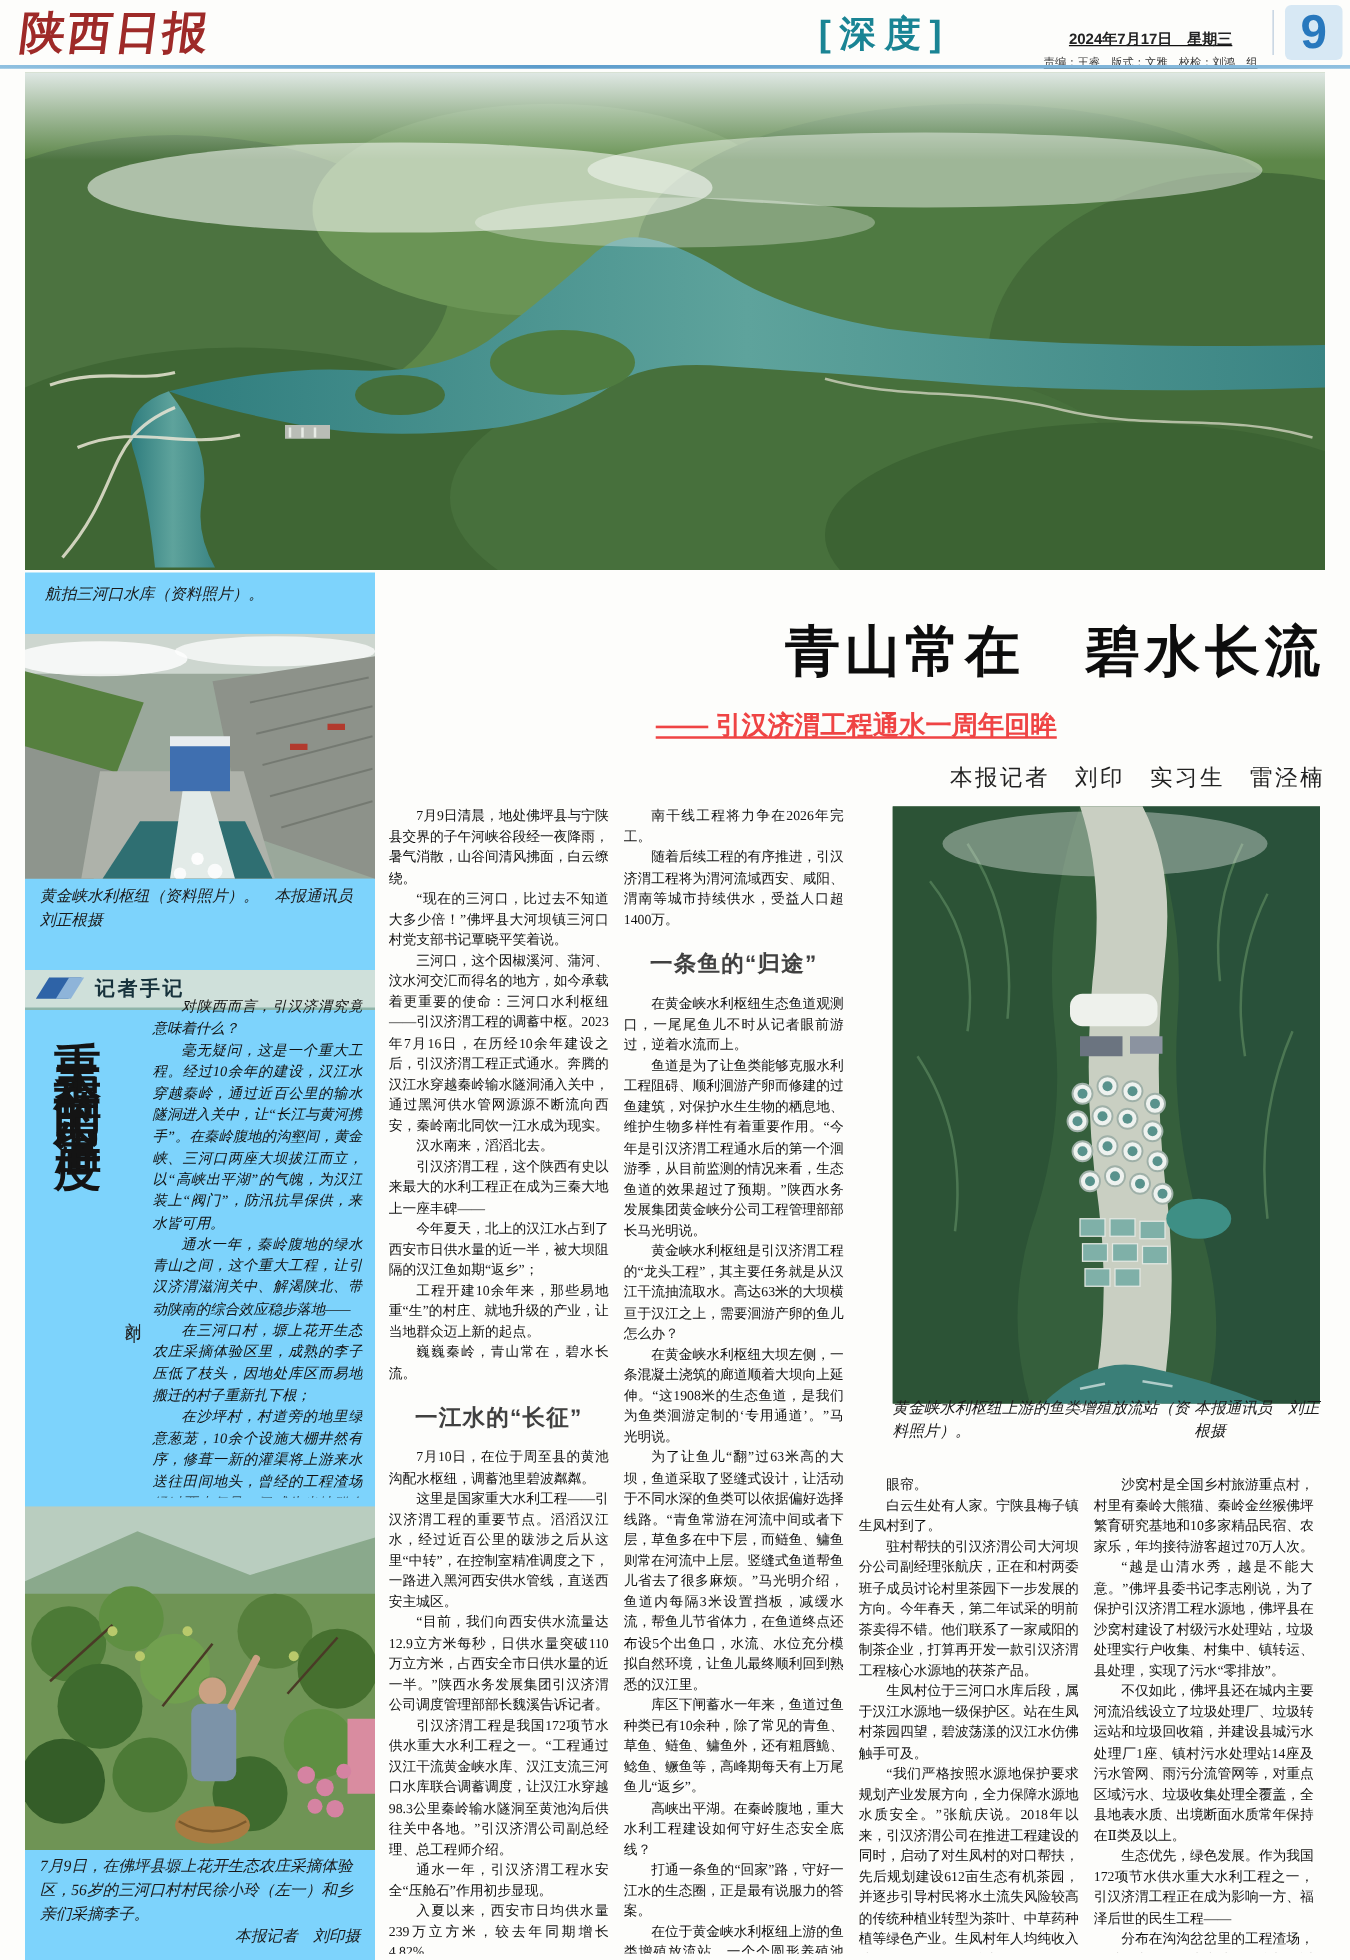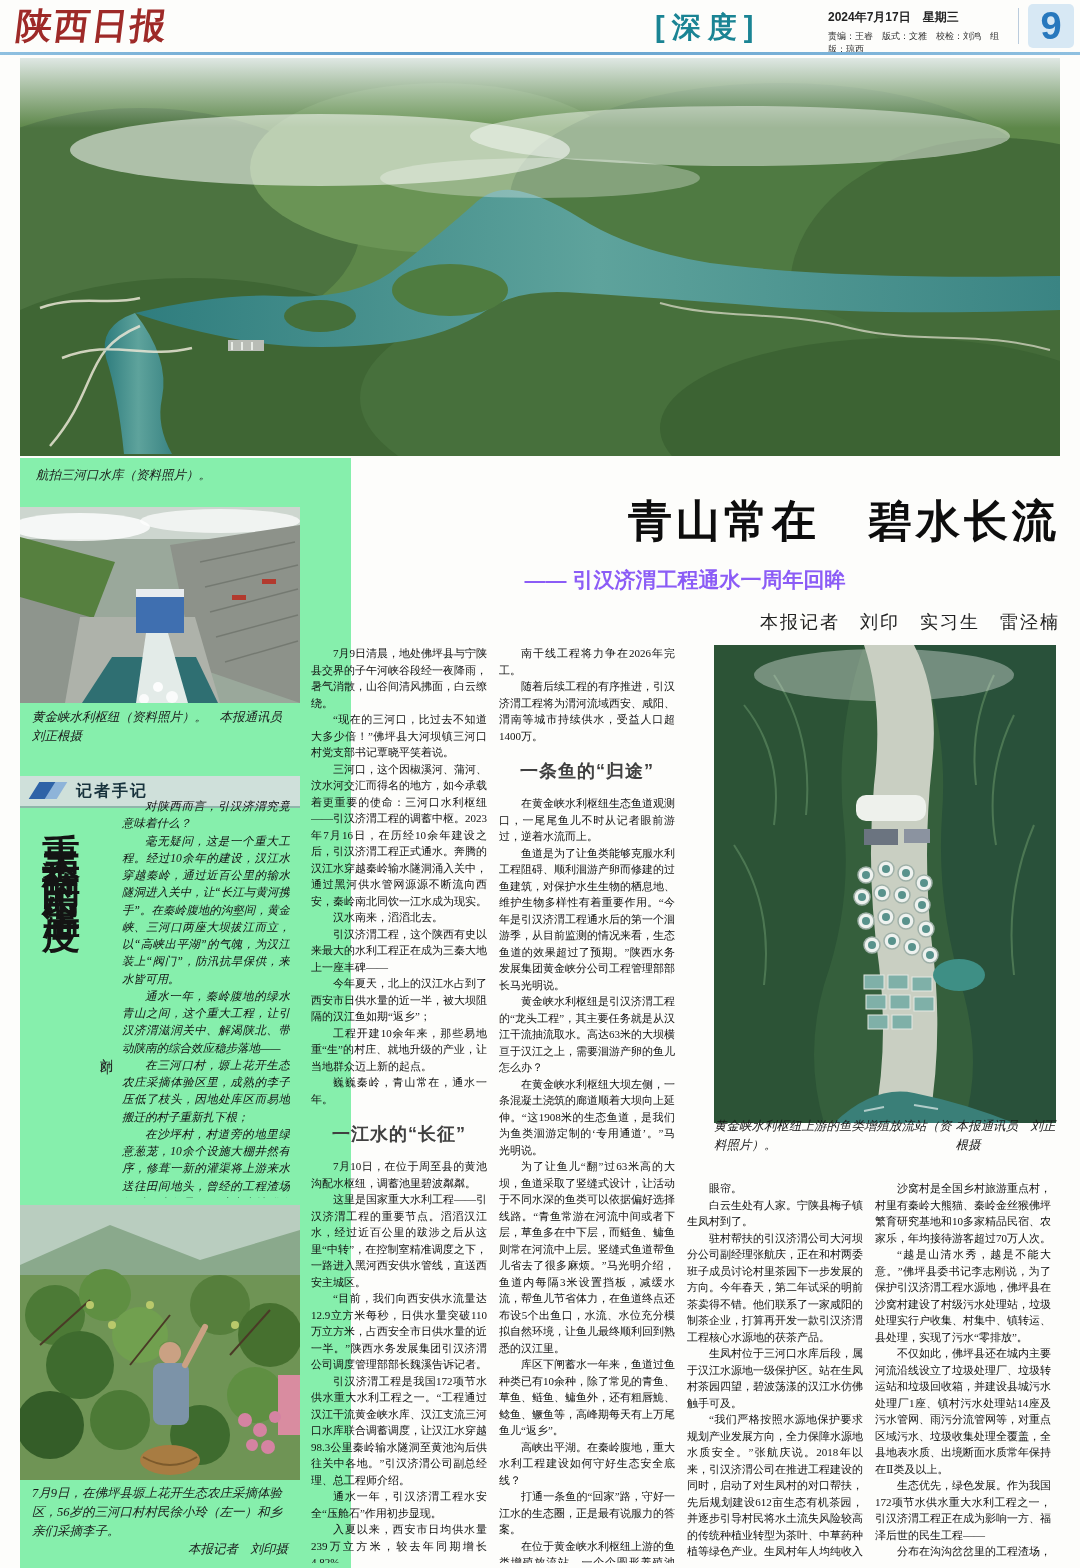--- a/index.html
+++ b/index.html
@@ -5,39 +5,39 @@
   html,body{margin:0;padding:0;}
   body{width:1080px;height:1568px;position:relative;background:#fdfdfb;
        font-family:"Liberation Sans","DejaVu Sans",sans-serif;color:#111;}
   .abs{position:absolute;}
 
   
   .masthead{left:16px;top:2px;font-family:"DejaVu Serif","Liberation Serif",serif;
             font-weight:bold;font-size:36px;color:#9e2a28;transform:skewX(-7deg);letter-spacing:2px;}
   .section-tag{left:655px;top:8px;color:#1a8494;font-size:29px;font-weight:bold;letter-spacing:7px;
                font-family:"Liberation Sans",sans-serif;}
-  .date-block{left:828px;top:9px;width:185px;}
+  .date-block{left:828px;top:23px;width:185px;text-align:center;text-decoration:underline;}
   .date-line{font-size:12px;font-weight:bold;color:#222;}
   .credits-line{font-size:9px;color:#333;margin-top:4px;}
   .hdr-sep{left:1018px;top:8px;width:1px;height:36px;background:#bcd;}
   .page-num{left:1028px;top:4px;width:46px;height:44px;background:#d7e8f4;border-radius:5px;
             color:#2878bd;font-size:38px;font-weight:bold;text-align:center;line-height:44px;}
   .header-rule{left:0;top:52px;width:1080px;height:3px;
                background:linear-gradient(90deg,#8fc0e0,#5c9ccb 40%,#8fc0e0);}
 
   
   svg{display:block;}
 
   
   .caption{font-family:"Liberation Serif","DejaVu Serif",serif;font-style:italic;
            font-size:12.5px;line-height:1.5;color:#1a1a1a;}
   .credit{text-align:right;}
 
   
-  .sidebar{left:20px;top:458px;width:331px;height:1110px;background:#86efac;}
+  .sidebar{left:20px;top:458px;width:280px;height:1110px;background:#7dd3fc;}
   .sb-cap1{position:absolute;left:16px;top:8px;}
   .dam-photo{position:absolute;left:0;top:49px;}
   .sb-cap2{position:absolute;left:12px;top:250px;width:260px;}
   .notes-bar{position:absolute;left:0;top:297px;width:280px;height:30px;background:#cfe0da;
              border-bottom:2px solid #8fb5aa;margin-top:21px;}
   .flag1{position:absolute;left:14px;top:6px;width:26px;height:17px;background:#2e63a7;transform:skewX(-32deg);}
   .flag2{position:absolute;left:30px;top:6px;width:12px;height:17px;background:#8eb4d9;transform:skewX(-32deg);}
   .notes-title{position:absolute;left:56px;top:5px;font-size:16px;font-weight:bold;color:#17323c;letter-spacing:2px;}
   .notes-body{position:absolute;left:10px;top:340px;width:260px;height:400px;overflow:hidden;
               font-family:"Liberation Serif","DejaVu Serif",serif;font-size:11.5px;line-height:1.5;}
@@ -47,21 +47,21 @@
            font-family:"Liberation Serif","DejaVu Serif",serif;font-weight:bold;font-size:38px;
            letter-spacing:10px;color:#141414;}
   .v-author{position:absolute;right:6px;top:250px;writing-mode:vertical-rl;text-orientation:upright;
             font-size:13px;color:#222;letter-spacing:3px;}
   .orchard-photo{position:absolute;left:0;top:747px;}
   .sb-cap3{position:absolute;left:12px;top:1026px;width:256px;}
 
   
   .art-title{left:310px;top:492px;width:750px;text-align:right;font-size:44px;font-weight:bold;
              letter-spacing:4px;color:#0d0d0d;}
-  .art-subtitle{left:310px;top:566px;width:750px;text-align:center;font-size:21px;font-weight:bold;color:#8b5cf6;}
+  .art-subtitle{left:310px;top:566px;width:750px;text-align:center;font-size:21px;font-weight:bold;color:#ef4444;text-decoration:underline;}
   .art-byline{left:310px;top:610px;width:750px;text-align:right;font-size:18px;color:#222;letter-spacing:2px;}
   .col{position:absolute;top:645px;width:176px;height:918px;overflow:hidden;
        font-family:"Liberation Serif","DejaVu Serif",serif;font-size:11px;line-height:1.5;}
   .col p{margin:0;text-indent:2em;text-align:justify;}
   .col h3{margin:14px 0 10px;text-align:center;font-family:"Liberation Sans",sans-serif;
           font-size:18px;font-weight:bold;letter-spacing:1px;color:#404040;text-indent:0;}
   .col1{left:311px;} .col2{left:499px;}
   .col3{left:687px;top:1180px;height:382px;} .col4{left:875px;top:1180px;height:382px;}
   .fish-photo{left:714px;top:645px;}
   .fish-cap{left:714px;top:1117px;width:342px;display:flex;justify-content:space-between;}
@@ -220,21 +220,21 @@
   <div class="abs art-byline">本报记者　刘印　实习生　雷泾楠</div>
 
   <div class="col col1">
     <p>7月9日清晨，地处佛坪县与宁陕县交界的子午河峡谷段经一夜降雨，暑气消散，山谷间清风拂面，白云缭绕。</p>
     <p>“现在的三河口，比过去不知道大多少倍！”佛坪县大河坝镇三河口村党支部书记覃晓平笑着说。</p>
     <p>三河口，这个因椒溪河、蒲河、汶水河交汇而得名的地方，如今承载着更重要的使命：三河口水利枢纽——引汉济渭工程的调蓄中枢。2023年7月16日，在历经10余年建设之后，引汉济渭工程正式通水。奔腾的汉江水穿越秦岭输水隧洞涌入关中，通过黑河供水管网源源不断流向西安，秦岭南北同饮一江水成为现实。</p>
     <p>汉水南来，滔滔北去。</p>
     <p>引汉济渭工程，这个陕西有史以来最大的水利工程正在成为三秦大地上一座丰碑——</p>
     <p>今年夏天，北上的汉江水占到了西安市日供水量的近一半，被大坝阻隔的汉江鱼如期“返乡”；</p>
     <p>工程开建10余年来，那些易地重“生”的村庄、就地升级的产业，让当地群众迈上新的起点。</p>
-    <p>巍巍秦岭，青山常在，通水一年。</p>
+    <p>巍巍秦岭，青山常在，碧水长流。</p>
     <h3>一江水的“长征”</h3>
     <p>7月10日，在位于周至县的黄池沟配水枢纽，调蓄池里碧波粼粼。</p>
     <p>这里是国家重大水利工程——引汉济渭工程的重要节点。滔滔汉江水，经过近百公里的跋涉之后从这里“中转”，在控制室精准调度之下，一路进入黑河西安供水管线，直送西安主城区。</p>
     <p>“目前，我们向西安供水流量达12.9立方米每秒，日供水量突破110万立方米，占西安全市日供水量的近一半。”陕西水务发展集团引汉济渭公司调度管理部部长魏溪告诉记者。</p>
     <p>引汉济渭工程是我国172项节水供水重大水利工程之一。“工程通过汉江干流黄金峡水库、汉江支流三河口水库联合调蓄调度，让汉江水穿越98.3公里秦岭输水隧洞至黄池沟后供往关中各地。”引汉济渭公司副总经理、总工程师介绍。</p>
     <p>通水一年，引汉济渭工程水安全“压舱石”作用初步显现。</p>
     <p>入夏以来，西安市日均供水量239万立方米，较去年同期增长4.82%。</p>
 
   </div>
 

